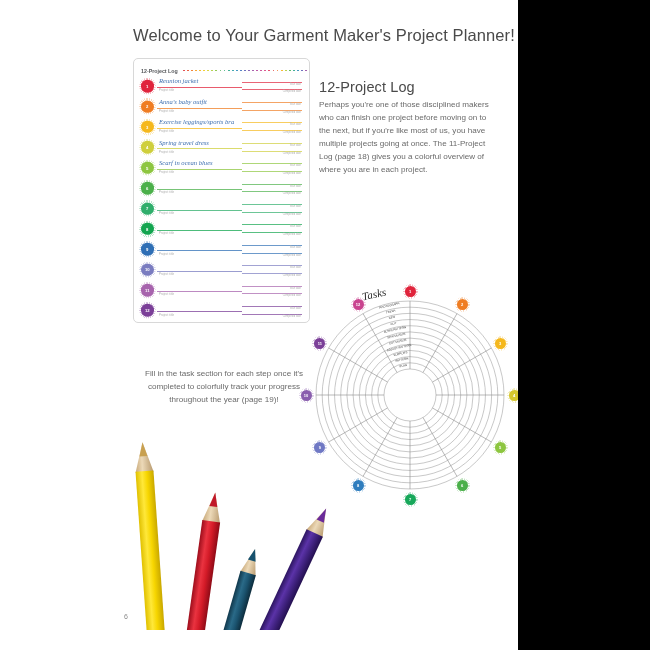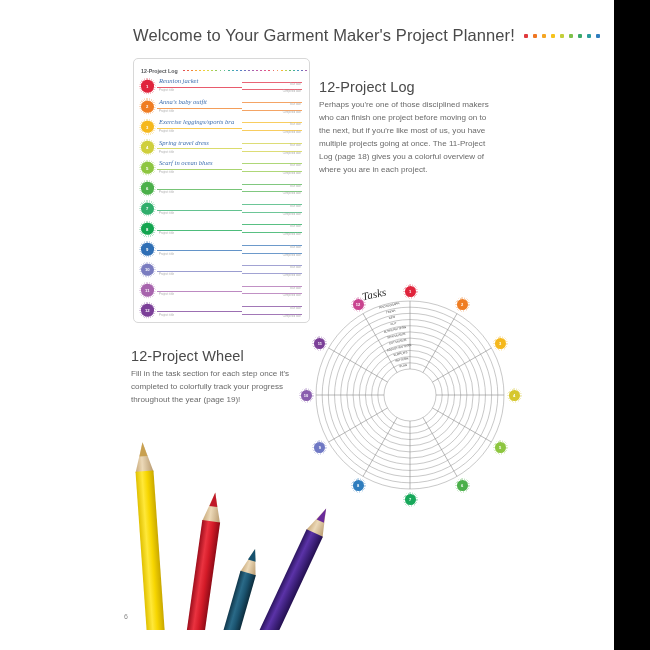--- a/index.html
+++ b/index.html
@@ -6,21 +6,21 @@
   html, body { margin:0; padding:0; }
   body {
     width:650px; height:650px;
     background:#000;
     font-family:"Liberation Sans", sans-serif;
     overflow:hidden;
   }
   #page {
     position:absolute;
     left:0; top:0;
-    width:614px; height:650px;
+    width:518px; height:650px;
     background:#ffffff;
     overflow:hidden;
   }
 
   
   #title-row {
     position:absolute; left:133px; top:22px; width:400px; height:26px;
     display:flex; align-items:center;
   }
   #page-title {
@@ -82,21 +82,21 @@
   .sec-h {
     position:absolute; font-size:14.5px; color:#4a4a4a; font-weight:400;
     letter-spacing:.1px; white-space:nowrap;
   }
   .sec-p {
     position:absolute; font-size:8.1px; line-height:13.1px; color:#6a6a6a;
   }
   #log-h { left:319px; top:79px; }
   #log-p { left:319px; top:98px; width:176px; }
   #wheel-h { left:131px; top:348px; }
-  #wheel-p { left:131px; top:367px; width:186px; }
+  #wheel-p { left:131px; top:367px; width:186px;text-align:center; }
 
   
   #wheel-wrap { position:absolute; left:300px; top:283px; width:220px; height:220px; }
   #wheel-svg { position:absolute; left:0; top:0; }
   .wb {
     position:absolute; width:11px; height:11px; border-radius:50%;
     display:flex; align-items:center; justify-content:center;
     color:#fff; font-size:4px; font-weight:700;
   }
   .wb::before{
@@ -366,21 +366,20 @@
         <div class="log-row">
           <div class="row-main"></div>
           <div class="row-dates"></div>
         </div>
       </div>
   </div>
 
   <div class="sec-h" id="log-h">12-Project Log</div>
   <div class="sec-p" id="log-p">Perhaps you're one of those disciplined makers who can finish one project before moving on to the next, but if you're like most of us, you have multiple projects going at once. The 11-Project Log (page 18) gives you a colorful overview of where you are in each project.</div>
 
-  <div class="sec-h" id="wheel-h">12-Project Wheel</div>
   <div class="sec-p" id="wheel-p">Fill in the task section for each step once it's completed to colorfully track your progress throughout the year (page 19)!</div>
 
   <div id="wheel-wrap">
     <svg id="wheel-svg" width="220" height="220" viewBox="0 0 220 220">
         <circle cx="110" cy="112" r="26.00" fill="none" stroke="#9a9a9a" stroke-width="0.55"></circle>
         <circle cx="110" cy="112" r="32.18" fill="none" stroke="#9a9a9a" stroke-width="0.55"></circle>
         <circle cx="110" cy="112" r="38.36" fill="none" stroke="#9a9a9a" stroke-width="0.55"></circle>
         <circle cx="110" cy="112" r="44.55" fill="none" stroke="#9a9a9a" stroke-width="0.55"></circle>
         <circle cx="110" cy="112" r="50.73" fill="none" stroke="#9a9a9a" stroke-width="0.55"></circle>
         <circle cx="110" cy="112" r="56.91" fill="none" stroke="#9a9a9a" stroke-width="0.55"></circle>

